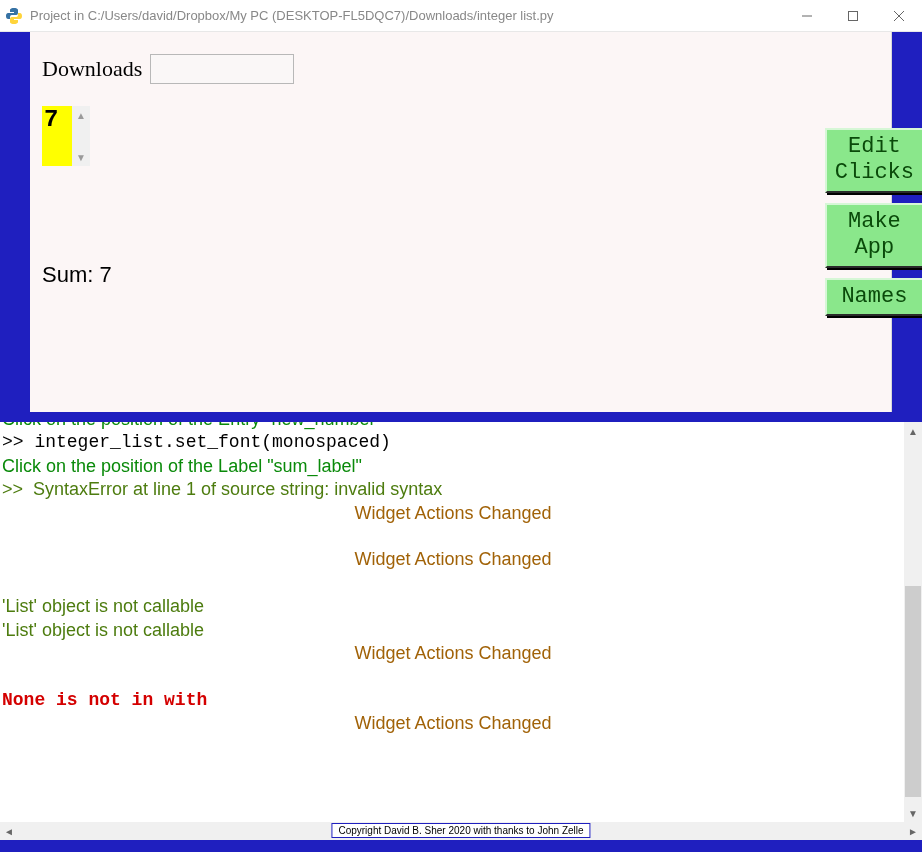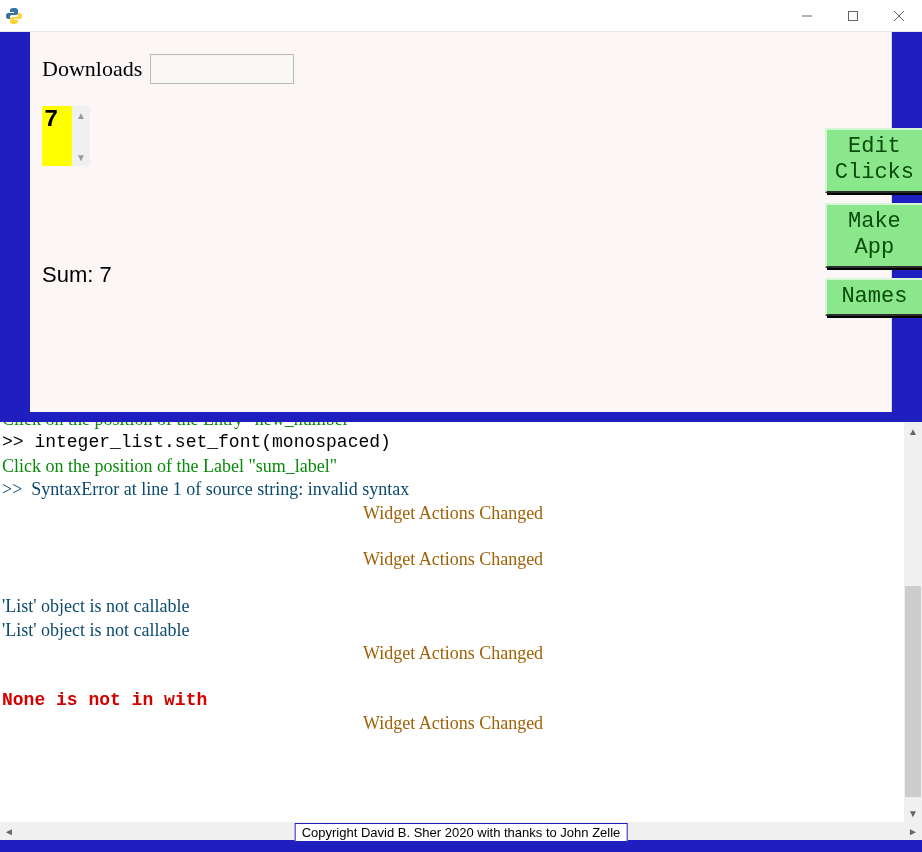--- a/index.html
+++ b/index.html
@@ -142,23 +142,23 @@
   .console {
     flex: 1;
     background: #ffffff;
     overflow: hidden;
     font-size: 18px;
     line-height: 1.3;
     padding-left: 2px;
   }
   .console .ln { white-space: pre; }
   .mono { font-family: "Courier New", monospace; }
-  .sans { font-family: Liberation Serif, serif; }
+  .sans { font-family: Liberation Sans, sans-serif; }
   .c-green { color: #0a8a0a; }
-  .c-red { color: #0c4a6e; }
+  .c-red { color: #4d7c0f; }
   .c-gray { color: #a16207; text-align: center; }
   .c-black { color: #000; }
   .c-boldred { color: #d40000; font-weight: bold; }
   .cut { margin-top: -14px; }
   .vscroll {
     width: 18px;
     background: #f0f0f0;
     display: flex;
     flex-direction: column;
   }
@@ -194,36 +194,37 @@
     width: 922px; height: 12px;
     background: #1f1fbf;
   }
   .copyright {
     position: absolute;
     top: 791px;
     left: 50%;
     transform: translateX(-50%);
     background: #ffffff;
     border: 1px solid #1f1fbf;
-    font-size: 13px;
+    font-size: 10px;
     font-family: Arial, sans-serif;
     padding: 1px 6px;
     z-index: 10;
   }
 </style>
 </head>
 <body>
 
 <div class="titlebar">
   <span class="py-icon">
     <svg viewBox="0 0 16 16">
         <path fill="#3672a4" d="M8 0C4 0 4 2 4 2v2h4v1H2S0 5 0 8s2 3 2 3h2V9s0-2 2-2h4s2 0 2-2V2s0-2-4-2z"></path>
         <path fill="#ffd43b" d="M8 16c4 0 4-2 4-2v-2H8v-1h6s2 0 2-3-2-3-2-3h-2v2s0 2-2 2H6s-2 0-2 2v3s0 2 4 2z"></path>
       </svg>
   </span>
+  <span>Project in C:/Users/david/Dropbox/My PC (DESKTOP-FL5DQC7)/Downloads/integer list.py</span>
   <div class="winbtns">
     <div class="winbtn">
       <svg viewBox="0 0 10 10">
           <line x1="0" y1="5" x2="10" y2="5" stroke="#666" stroke-width="1"></line>
         </svg>
     </div>
     <div class="winbtn">
       <svg viewBox="0 0 10 10">
           <rect x="0.5" y="0.5" width="9" height="9" fill="none" stroke="#666" stroke-width="1"></rect>
         </svg>

